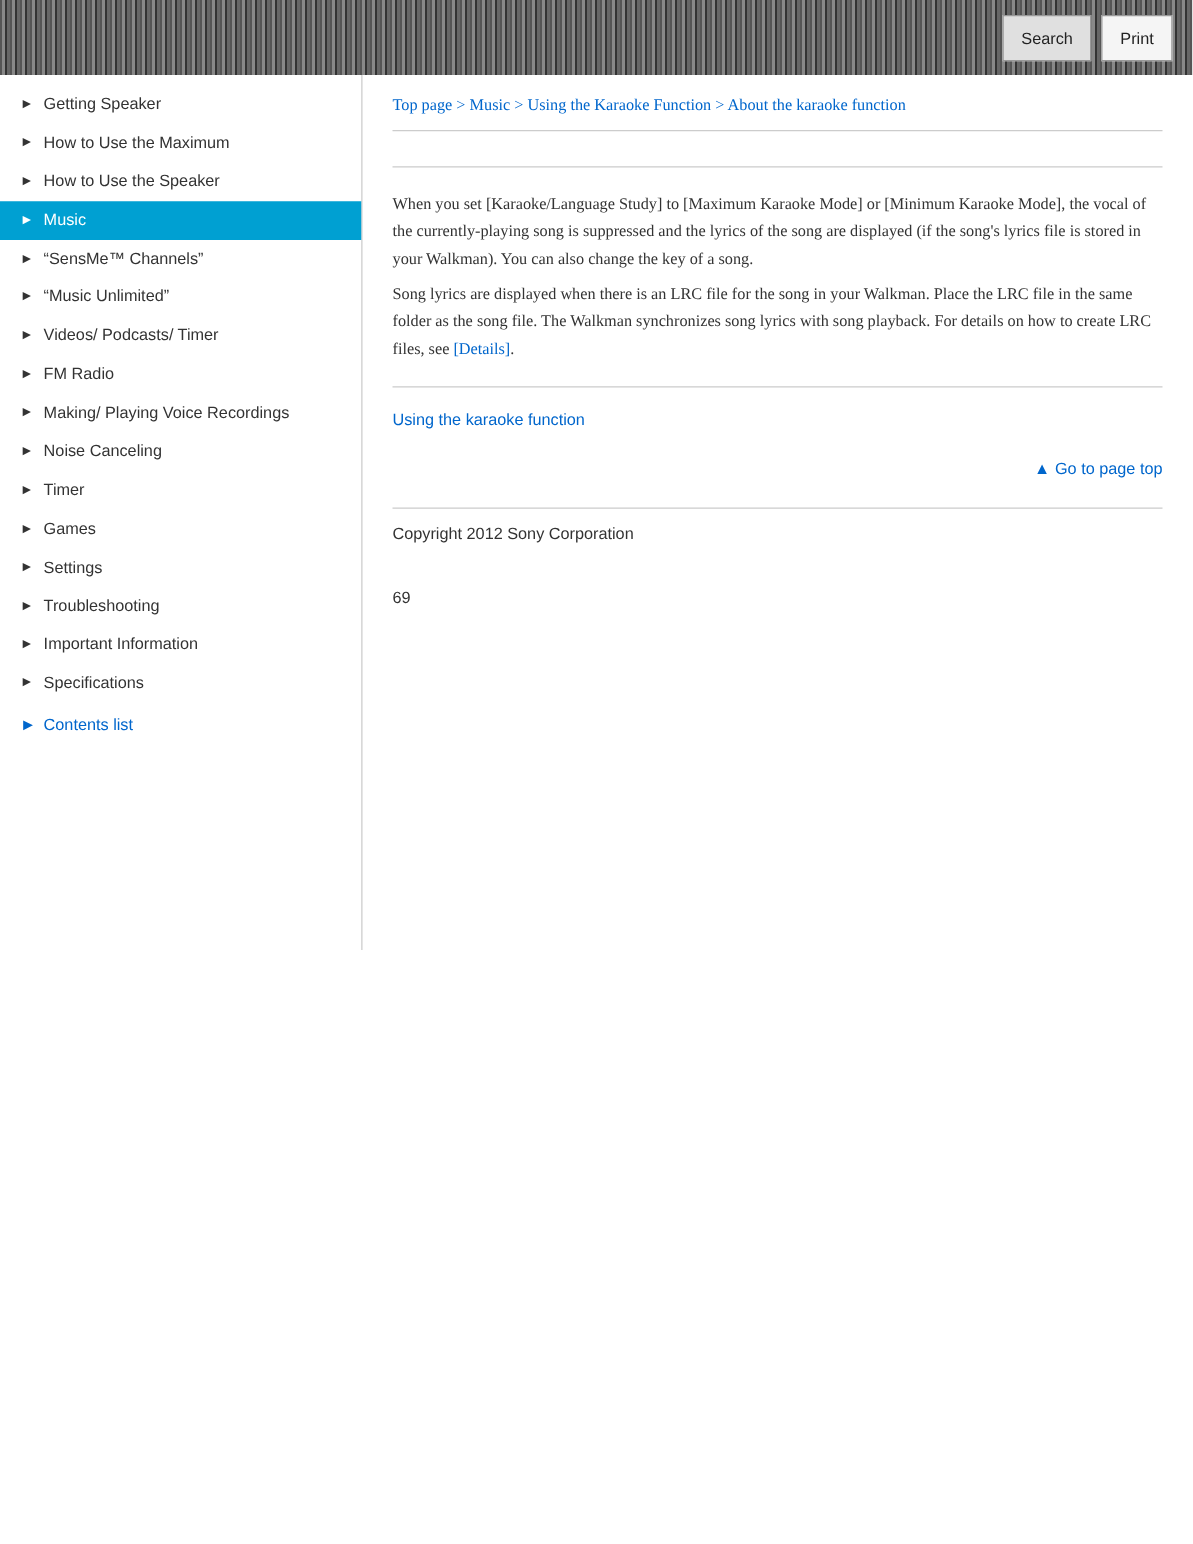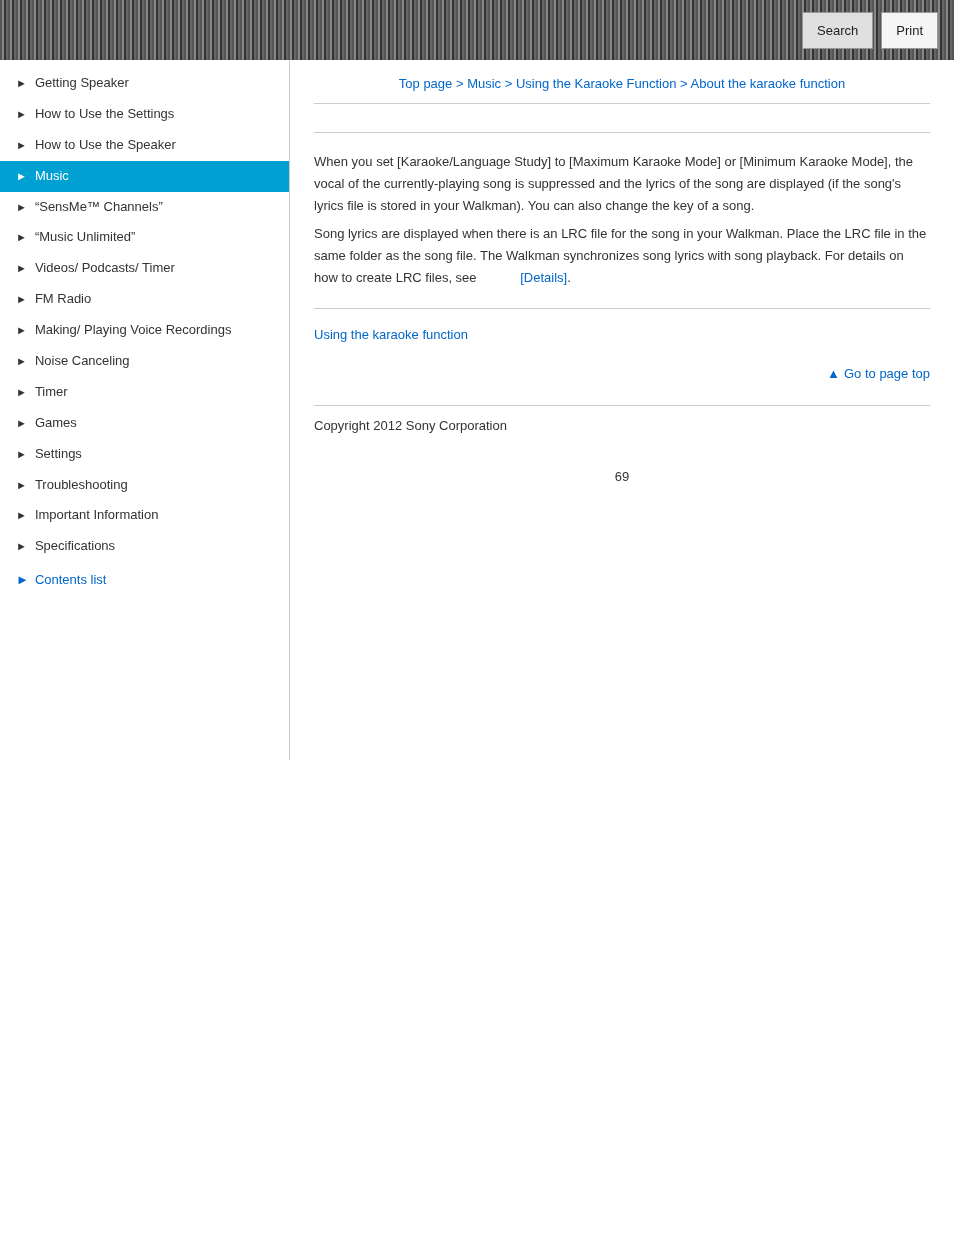--- a/index.html
+++ b/index.html
@@ -96,21 +96,22 @@
     .main-content {
       flex: 1;
       padding: 0 24px 24px 24px;
     }
 
     
     .breadcrumb {
       padding: 16px 0 12px 0;
       font-size: 13px;
       color: #0066cc;
-      text-align: center;
+      text-align: left;
+      font-family: Liberation Serif, serif;
     }
     .breadcrumb a {
       color: #0066cc;
       text-decoration: none;
       cursor: pointer;
     }
     .breadcrumb span { color: #0066cc; }
 
     
     .page-title-section {
@@ -119,28 +120,28 @@
       padding: 14px 0 14px 0;
       margin-bottom: 18px;
     }
 
     
     .body-text {
       font-size: 13px;
       line-height: 1.7;
       color: #333;
       margin-bottom: 18px;
+      font-family: Liberation Serif, serif;
     }
     .body-text p {
       margin-bottom: 6px;
     }
     .body-text a {
       color: #0066cc;
       text-decoration: none;
-      margin-left: 40px;
     }
 
     
     .divider {
       border: none;
       border-top: 1px solid #ccc;
       margin: 18px 0;
     }
 
     
@@ -178,21 +179,21 @@
       border-top: 1px solid #ccc;
       text-align: left;
       padding: 12px 0;
       font-size: 13px;
       color: #333;
       margin-top: 24px;
     }
 
     
     .page-number {
-      text-align: center;
+      text-align: left;
       padding: 24px 0 8px 0;
       font-size: 13px;
       color: #333;
     }
   </style>
 </head>
 <body>
 
 <div class="header-bar">
   <button class="header-btn">Search</button>
@@ -201,21 +202,21 @@
 
 <div class="layout">
 
   <div class="sidebar">
     <div class="sidebar-item">
       <span class="arrow">►</span>
       <span>Getting Speaker</span>
     </div>
     <div class="sidebar-item">
       <span class="arrow">►</span>
-      <span>How to Use the Settings</span>
+      <span>How to Use the Maximum</span>
     </div>
     <div class="sidebar-item">
       <span class="arrow">►</span>
       <span>How to Use the Speaker</span>
     </div>
     <div class="sidebar-item active">
       <span class="arrow">►</span>
       <span>Music</span>
     </div>
     <div class="sidebar-item">

